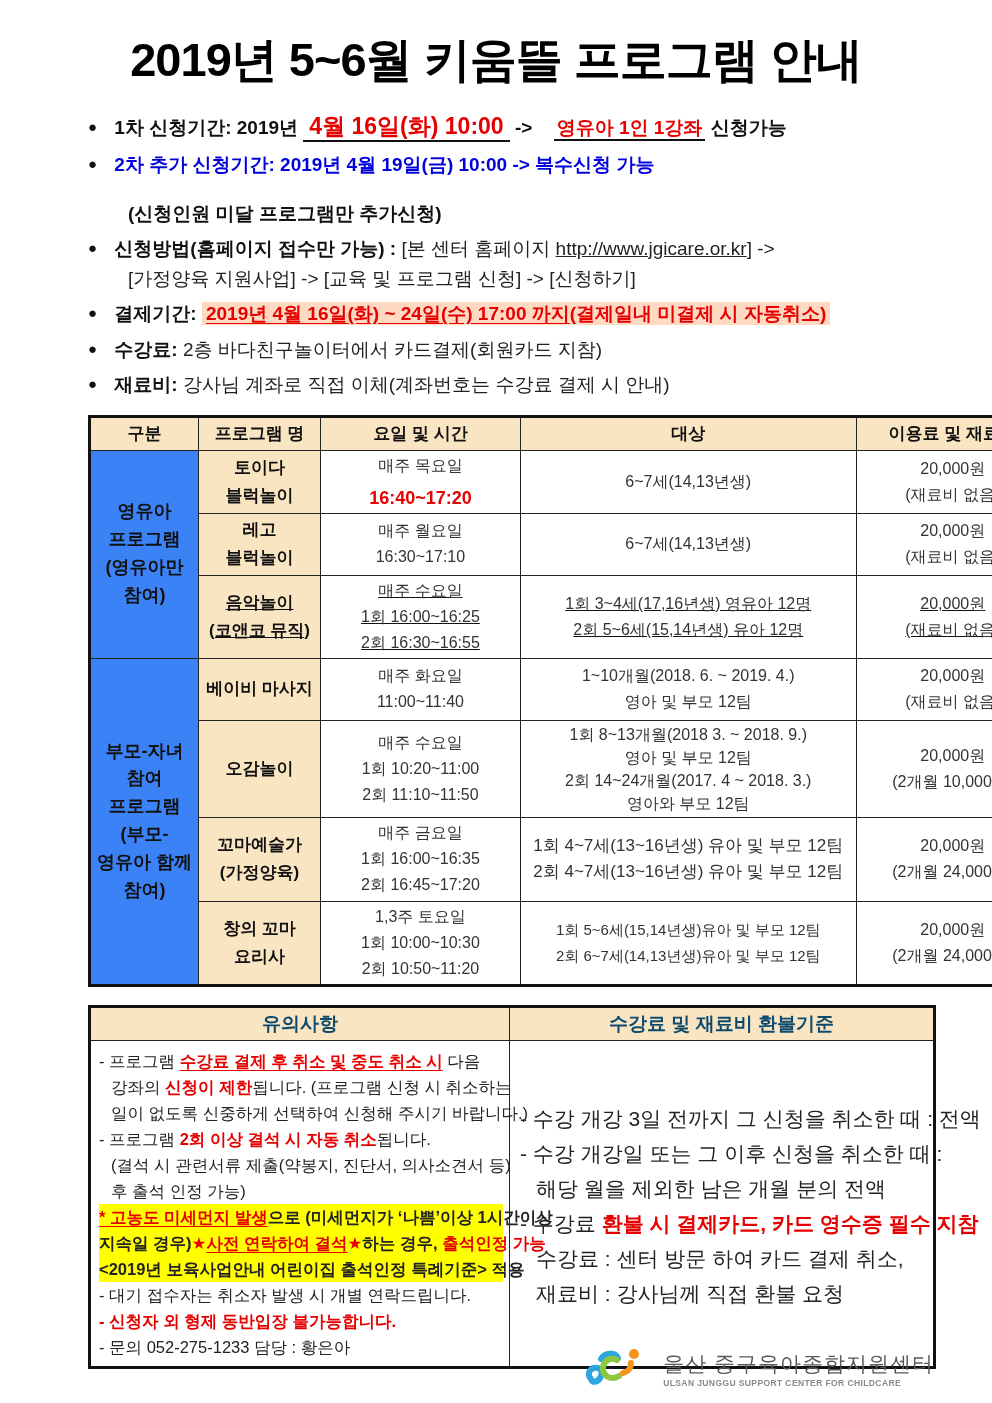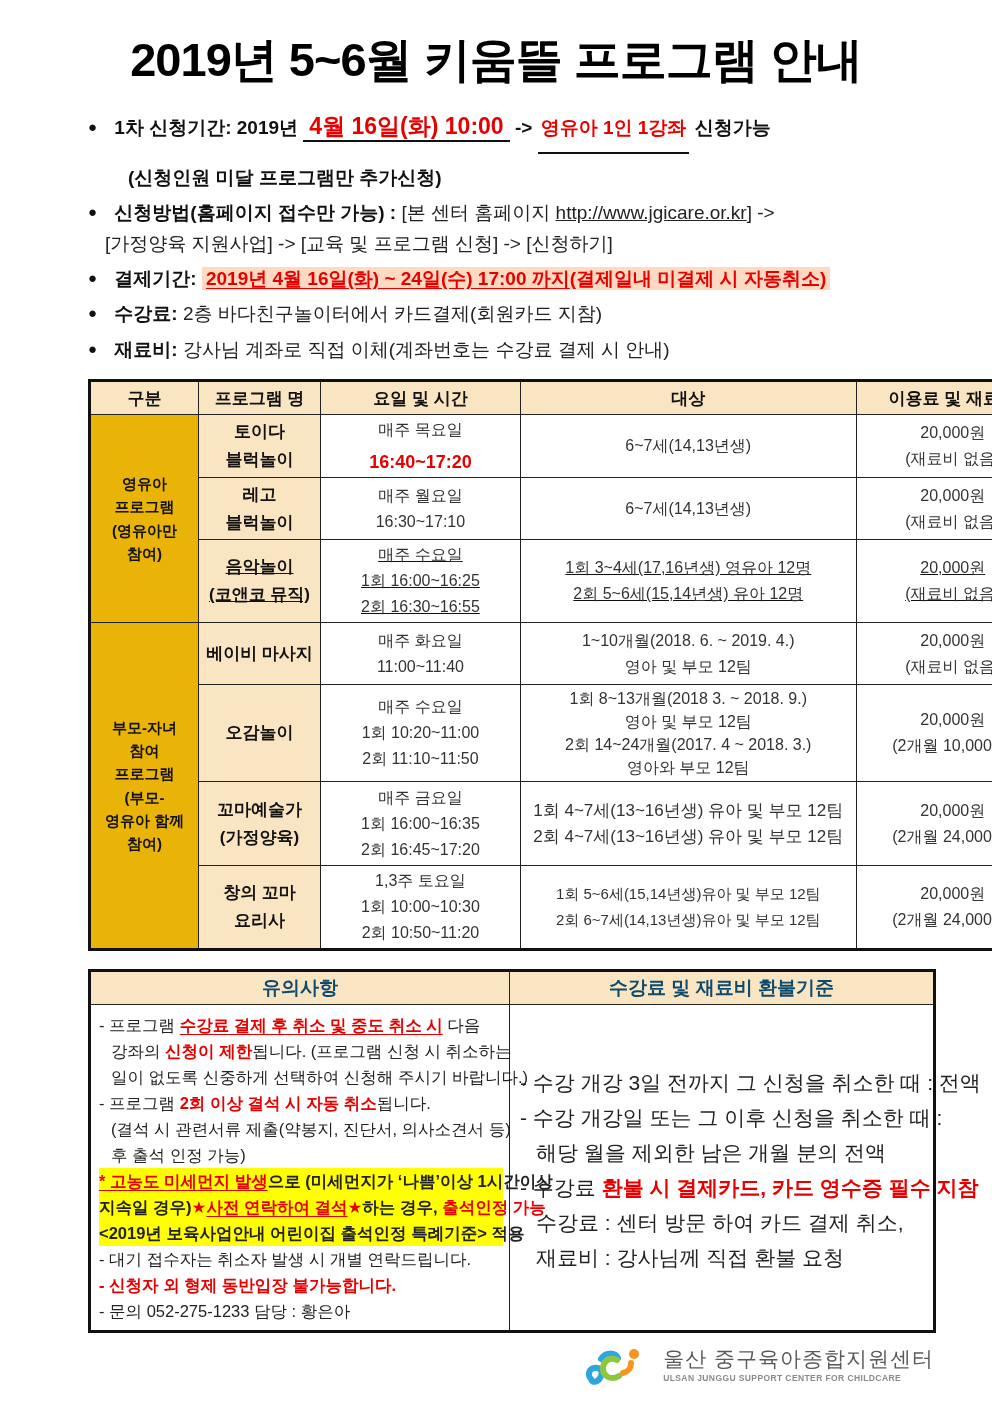--- a/index.html
+++ b/index.html
@@ -9,52 +9,52 @@
   }
   .page-title {
     text-align:center; font-size:47px; font-weight:900; letter-spacing:-1px;
     color:#000; padding-top:34px; line-height:1.1;
   }
   .content { width:845px; margin-left:88px; }
   .bullets { margin-top:24px; }
   .b-line { font-size:19px; font-weight:bold; color:#111; margin-top:8px; line-height:1.45; }
   .dot { font-size:15px; margin-right:12px; vertical-align:2px; }
   .red-date { color:#e60000; font-size:23px; border-bottom:2px solid #111; padding:0 6px 1px 6px; }
-  .red-u { color:#e60000; border-bottom:2px solid #111; padding:0 3px 14px 3px; }
+  .red-u { color:#e60000; border-bottom:2px solid #111; padding:0 3px 1px 3px;margin-left:16px; }
   .blue { color:#0202dd; }
   .sub-line { margin-left:40px; font-weight:bold; font-size:19px; margin-top:22px; }
   .reg { font-weight:normal; color:#222;margin-top:12px; }
   .url { text-decoration:underline; color:#222; font-weight:normal; }
   .pay-hl { background:#ffd9c2; color:#e60000; padding:1px 4px; }
   .pay-hl .pu { text-decoration:underline; text-underline-offset:3px; }
-  .ind2 { margin-left:17px; font-weight:normal; font-size:19px; margin-top:4px; color:#222; }
+  .ind2 { margin-left:40px; font-weight:normal; font-size:19px; margin-top:4px; color:#222; }
 
   table.prog { border-collapse:collapse; margin-top:16px; width:964px; border:3px solid #111; }
   table.prog th, table.prog td { border:1px solid #222; text-align:center; vertical-align:middle; padding:2px 3px; }
   table.prog th { background:#fae5c3; font-size:17px; font-weight:bold; height:28px; color:#111; }
-  .group-cell { background:#eab308; font-weight:bold; font-size:15px; white-space:pre-line; line-height:1.55; color:#111; }
+  .group-cell { background:#3b82f6; font-weight:bold; font-size:18px; white-space:pre-line; line-height:1.55; color:#111; }
   .name-cell { background:#fae5c3; font-weight:bold; font-size:17px; white-space:pre-line; line-height:1.65; color:#111; }
   .cell { white-space:pre-line; font-size:16px; color:#333; line-height:26px; }
   .time-red { color:#e60000; font-weight:bold; font-size:18px; display:block; margin-top:6px; }
   .day { display:block; }
 
   table.notes { border-collapse:collapse; margin-top:18px; width:845px; border:3px solid #111; table-layout:fixed; }
   table.notes th, table.notes td { border:1px solid #222; }
   table.notes th { background:#fae5c3; font-size:19px; font-weight:bold; height:30px; text-align:center; color:#0c4a6e; }
   td.note-body { vertical-align:top; padding:7px 6px 6px 8px; }
   .nl { font-size:16.5px; color:#222; line-height:26px; white-space:nowrap; }
   .nl.indent { padding-left:12px; }
   .rb { color:#e60000; font-weight:bold; }
   .rbu { color:#e60000; font-weight:bold; text-decoration:underline; text-underline-offset:3px; }
   .yl { background:#ffff00; font-weight:bold; }
   td.refund-body { vertical-align:top; padding:60px 4px 0 10px; }
   .rl { font-size:21px; color:#222; line-height:35px; white-space:nowrap; }
   .rl.indent { padding-left:16px; }
 
-  .footer { position:absolute; right:58px; bottom:10px; display:flex; align-items:flex-start; gap:16px; }
+  .footer { position:absolute; right:58px; bottom:10px; display:flex; align-items:center; gap:16px; }
   .f-text { text-align:left; }
   .f-ko { font-size:21px; color:#595959; letter-spacing:1px; }
   .f-en { font-size:8.5px; color:#8a8a8a; letter-spacing:0.4px; font-weight:bold; }
 </style>
 </head>
 <body>
 
 <div class="page-title">2019년 5~6월 키움뜰 프로그램 안내</div>
 
 <div class="content">
@@ -62,20 +62,24 @@
 
     <div class="b-line">
       <span class="dot">●</span>
       <span>1차 신청기간: 2019년</span>
       <span class="red-date">4월 16일(화) 10:00</span>
       <span>-&gt;</span>
       <span class="red-u">영유아 1인 1강좌</span>
       <span>신청가능</span>
     </div>
 
+    <div class="b-line">
+      <span class="dot">●</span>
+      <span class="blue">2차 추가 신청기간: 2019년 4월 19일(금) 10:00 -&gt; 복수신청 가능</span>
+    </div>
     <div class="sub-line">(신청인원 미달 프로그램만 추가신청)</div>
 
     <div class="b-line">
       <span class="dot">●</span>
       <span>신청방법(홈페이지 접수만 가능) :</span>
       <span class="reg">[본 센터 홈페이지</span>
       <span class="url">http://www.jgicare.or.kr</span><span class="reg">] -&gt;</span>
     </div>
     <div class="ind2">[가정양육 지원사업] -&gt; [교육 및 프로그램 신청] -&gt; [신청하기]</div>
 

